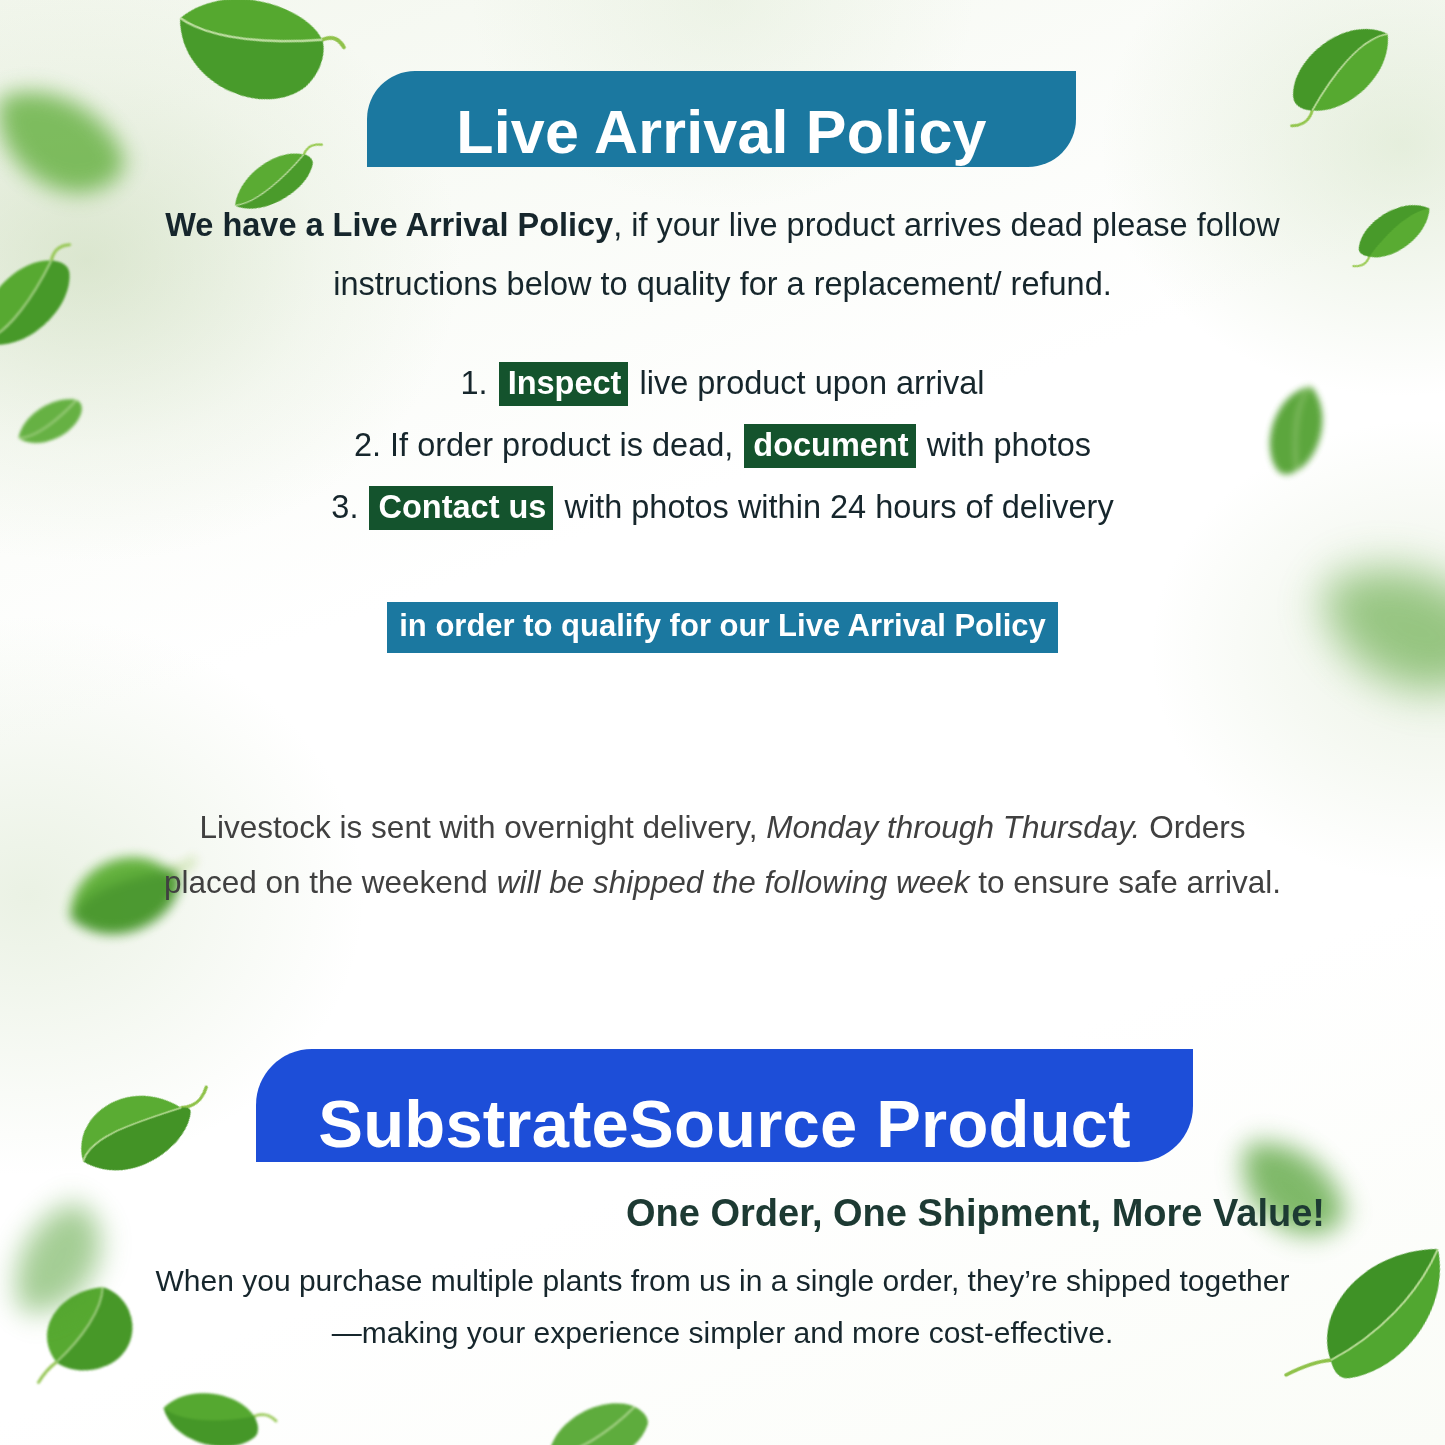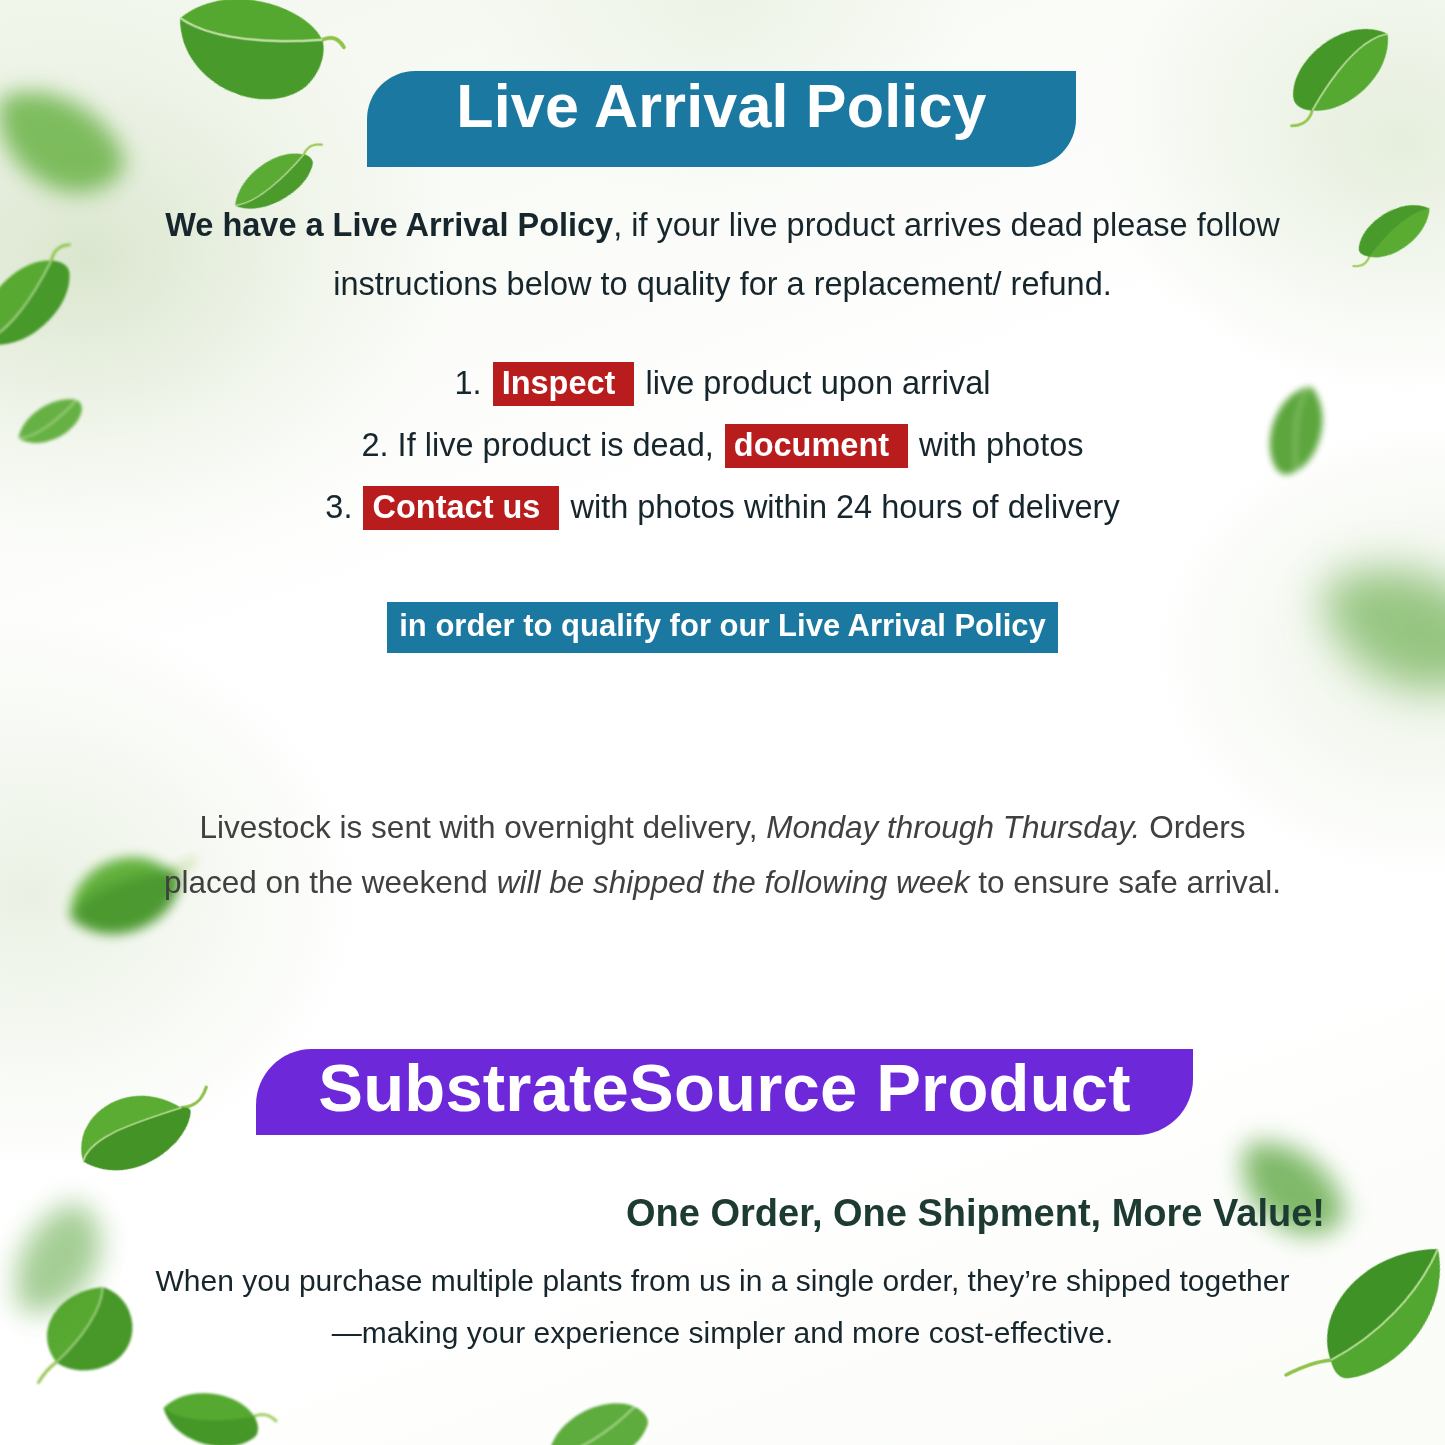--- a/index.html
+++ b/index.html
@@ -39,21 +39,21 @@
     position: relative;
     z-index: 2;
     width: 1445px;
     height: 1445px;
   }
 
   
   .banner {
     position: absolute;
     display: flex;
-    align-items: flex-start;
+    align-items: flex-end;
     justify-content: center;
     color: #ffffff;
     font-weight: bold;
     letter-spacing: 0.2px;
     white-space: nowrap;
   }
 
   #banner-live {
     left: 367px;
     top: 71px;
@@ -61,22 +61,22 @@
     height: 96px;
     background: #1b78a0;
     border-radius: 48px 0 48px 0;
     font-size: 61px;
   }
 
   #banner-substrate {
     left: 256px;
     top: 1049px;
     width: 937px;
-    height: 86px;
-    background: #6d28d9;
+    height: 113px;
+    background: #1d4ed8;
     border-radius: 56px 0 56px 0;
     font-size: 67px;
   }
 
   .intro {
     position: absolute;
     left: 120px;
     width: 1205px;
     text-align: center;
     color: #16262c;
@@ -94,24 +94,24 @@
     width: 1205px;
     text-align: center;
     color: #16262c;
     font-size: 32.5px;
     line-height: 62px;
     list-style: none;
   }
   #steps li { white-space: nowrap; }
 
   .hl-dark {
-    background: #b91c1c;
+    background: #14532d;
     color: #ffffff;
     font-weight: 700;
-    padding: 3px 19px 5px 9px;
+    padding: 3px 7px 5px 9px;
     margin: 0 2px;
   }
 
   #note-block {
     position: absolute;
     left: 120px;
     top: 584px;
     width: 1205px;
     text-align: center;
   }
@@ -316,21 +316,21 @@
   </p>
 
   <ol id="steps">
     <li>
       <span>1.</span>
       <span class="hl-dark">Inspect</span>
       <span>live product upon arrival</span>
     </li>
     <li>
       <span>2.</span>
-      <span>If live product is dead,</span>
+      <span>If order product is dead,</span>
       <span class="hl-dark">document</span>
       <span>with photos</span>
     </li>
     <li>
       <span>3.</span>
       <span class="hl-dark">Contact us</span>
       <span>with photos within 24 hours of delivery</span>
     </li>
   </ol>
 

